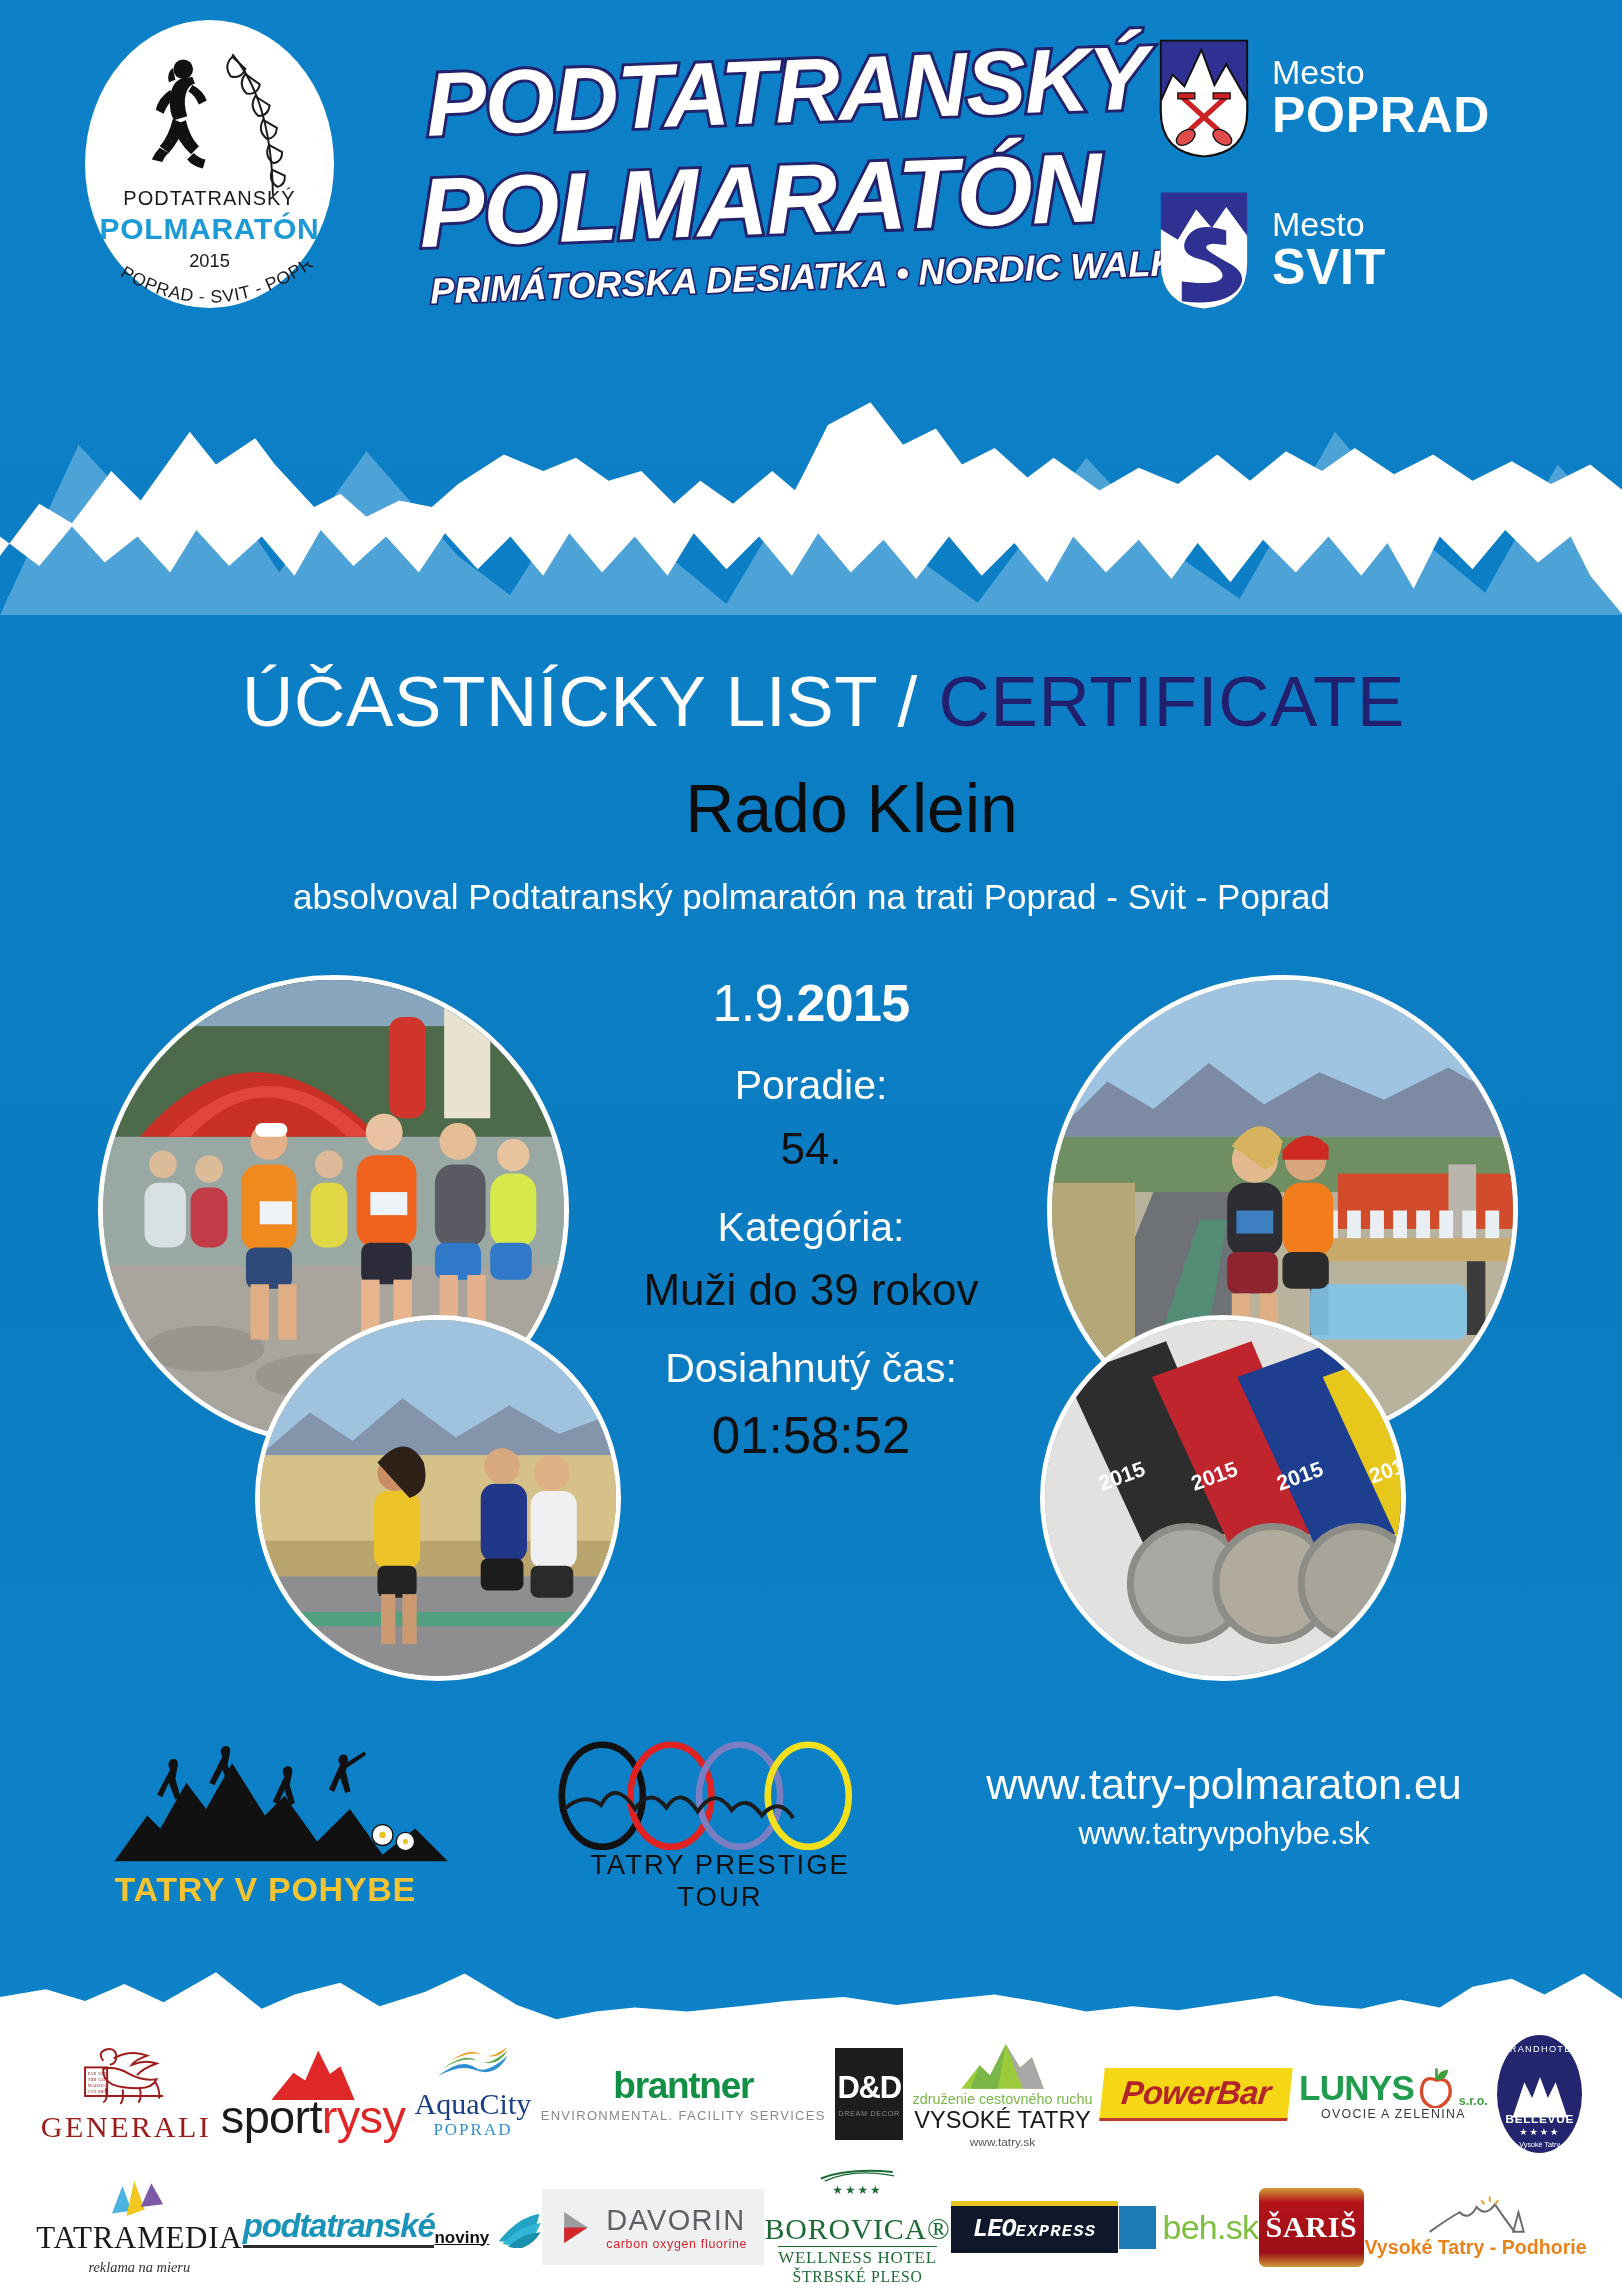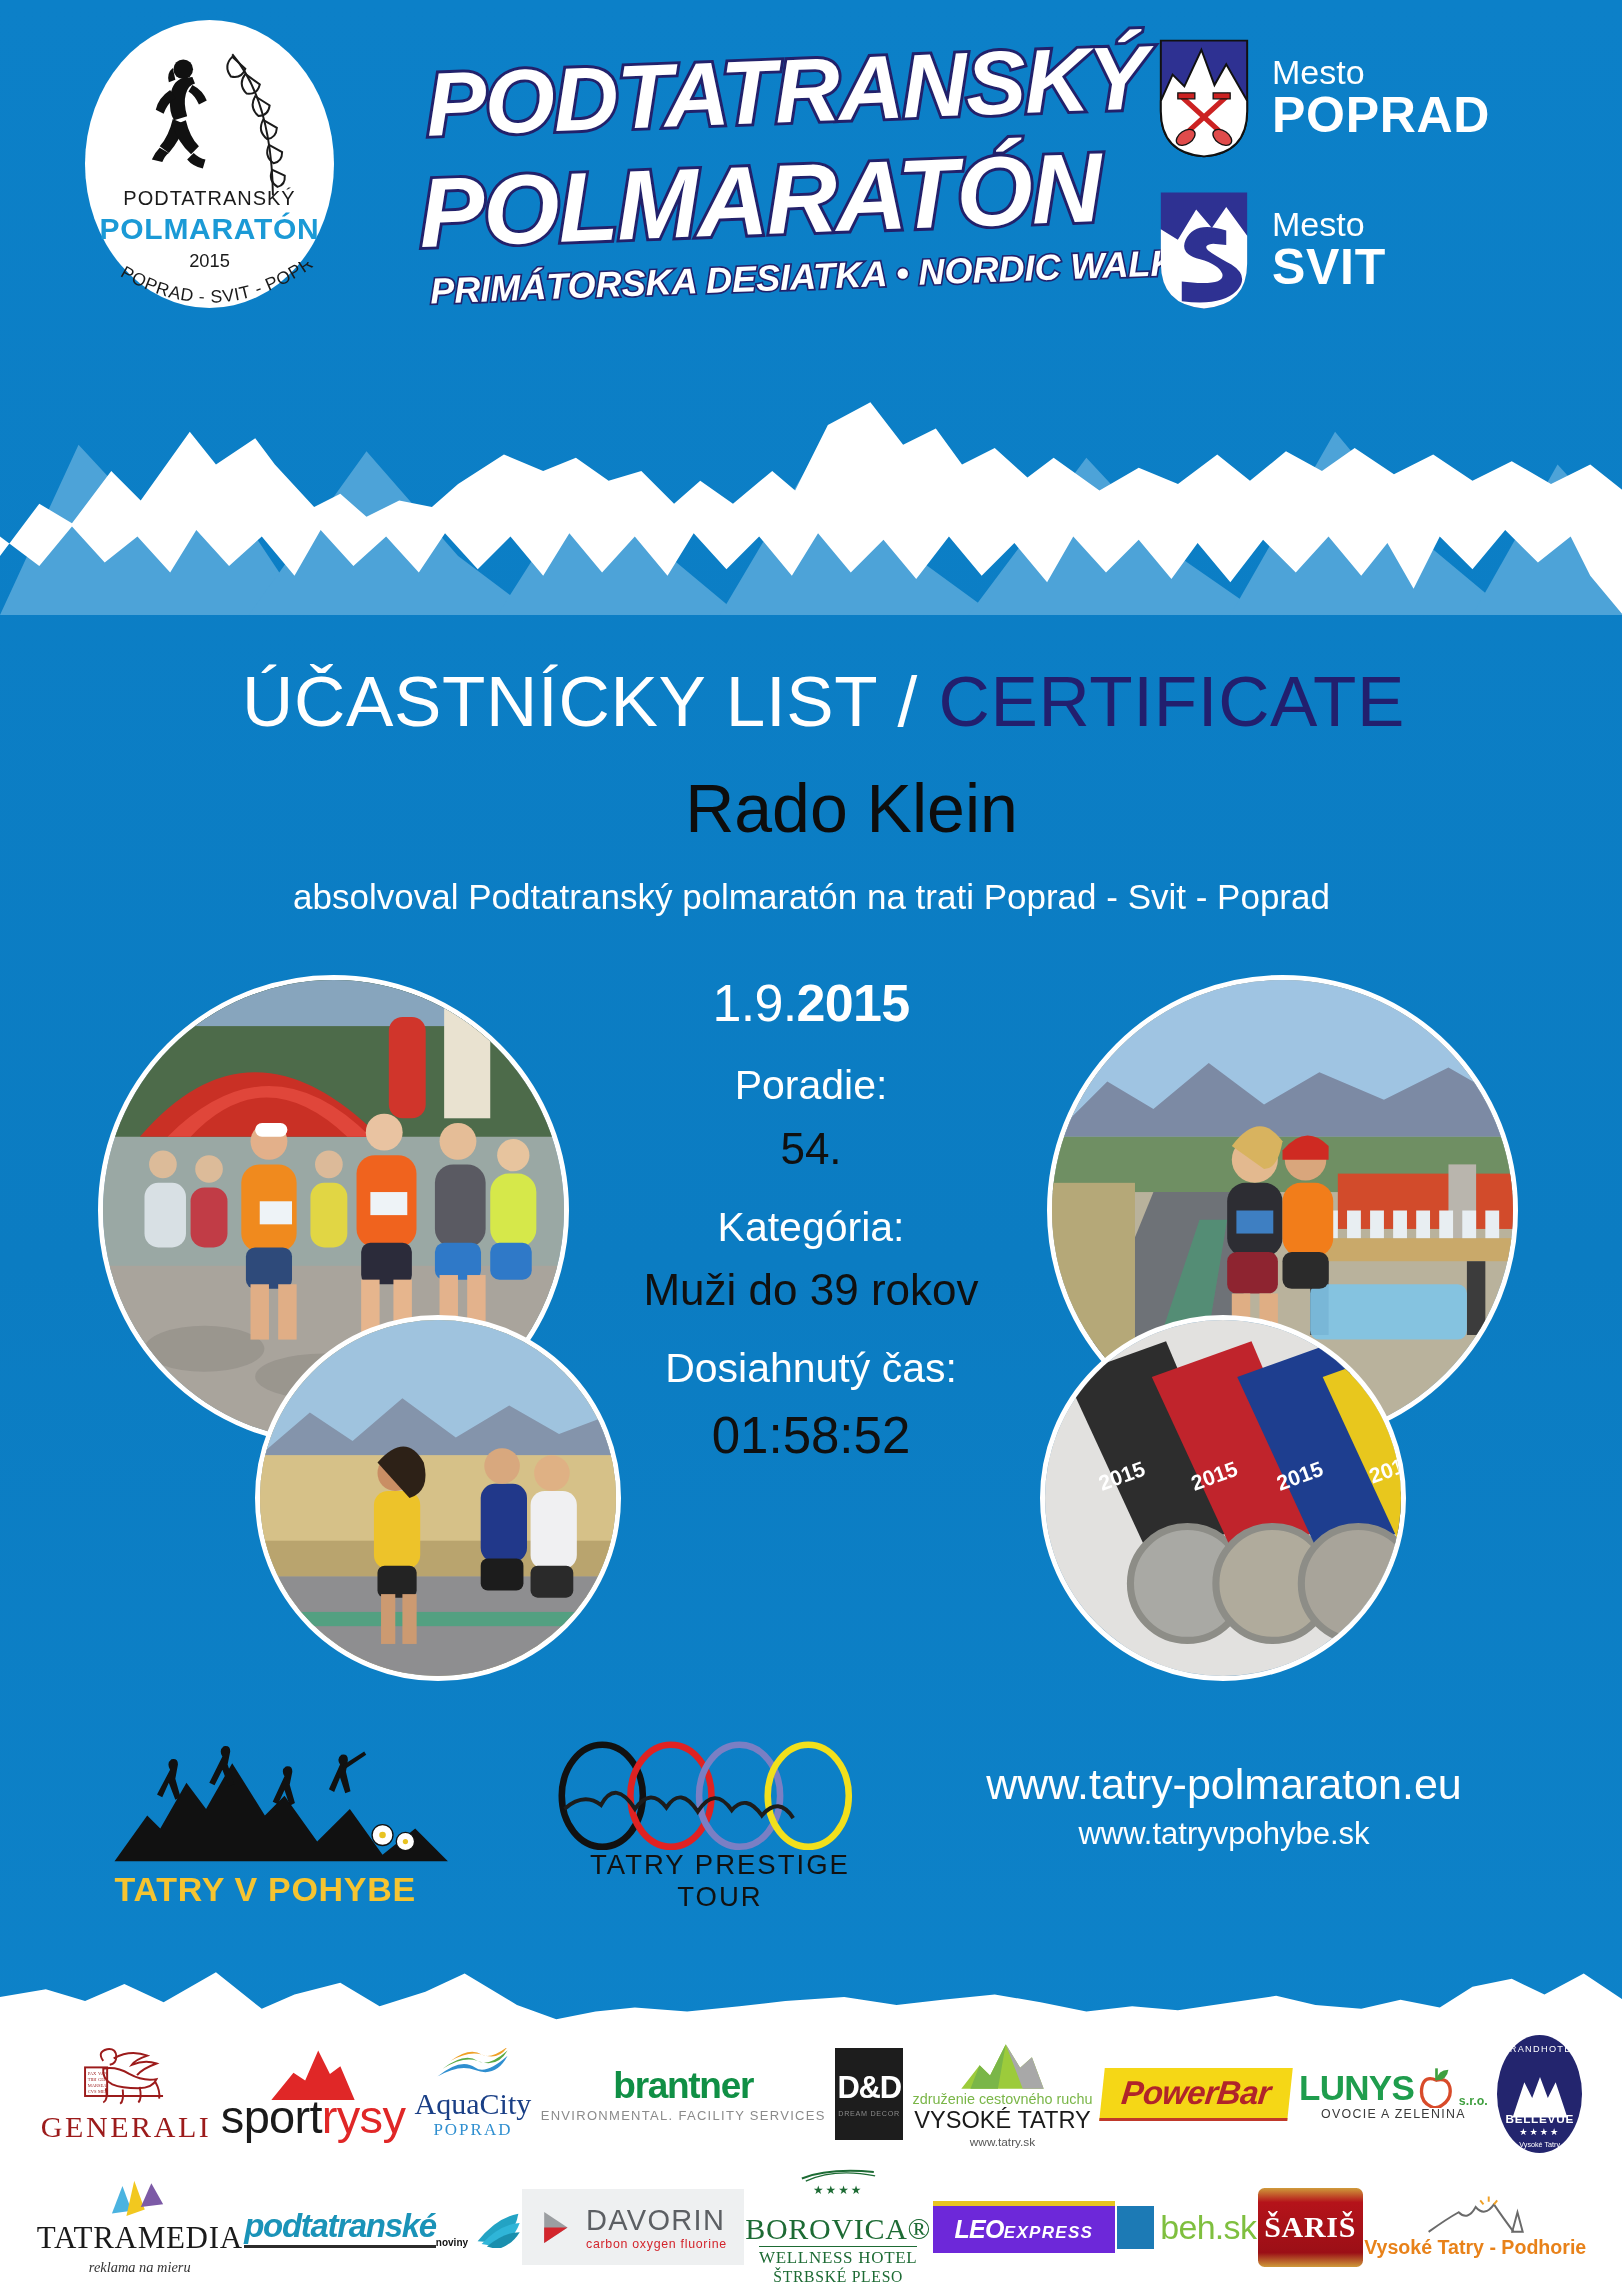--- a/index.html
+++ b/index.html
@@ -112,29 +112,29 @@
   .ln-name { font-size:35px; font-weight:bold; color:#1f9d4d; letter-spacing:-0.7px; }
   .ln-sub { font-size:12.4px; color:#3a3a3a; letter-spacing:1.3px; margin-top:-1.3px; }
   .gh-oval { width:85px; height:118px; border-radius:50%; background:#23256e; position:relative; display:flex; flex-direction:column; align-items:center; justify-content:center; }
   .gh-top { position:absolute; top:9.2px; font-size:9.2px; color:#fff; letter-spacing:1.3px; }
   .gh-name { position:absolute; bottom:27.5px; font-size:11.8px; color:#fff; font-weight:bold; letter-spacing:0.7px; }
   .gh-stars { position:absolute; bottom:15.7px; font-size:9.2px; color:#fff; letter-spacing:2px; }
   .gh-bot { position:absolute; bottom:3.9px; font-size:7.2px; color:#fff; }
   .tm-name { font-family:"Liberation Serif", serif; font-size:31px; color:#1a1a1a; letter-spacing:0.7px; }
   .tm-sub { font-family:"Liberation Serif", serif; font-style:italic; font-size:14.4px; color:#333; margin-top:2.6px; }
   .pn-name { font-size:33px; font-style:italic; font-weight:bold; color:#1a93b8; letter-spacing:-1.3px; border-bottom:3.3px solid #2b2b2b; }
-  .pn-sub { font-size:10px; font-weight:bold; color:#111; align-self:flex-end; margin-top:3px; }
+  .pn-sub { font-size:17px; font-weight:bold; color:#111; align-self:flex-end; margin-top:3px;text-decoration:underline; }
   .dv-box { background:#eef0f1; display:flex; align-items:center; gap:12px; padding:14.4px 17px; }
   .dv-name { font-size:29px; color:#5c5f63; letter-spacing:1.3px; }
   .dv-sub { font-size:12.4px; color:#d3252c; letter-spacing:0.7px; }
   .bo-name { font-family:"Liberation Serif", serif; font-size:30px; color:#1d6b34; letter-spacing:0.7px;margin-top:15px; }
   .bo-s1 { font-family:"Liberation Serif", serif; font-size:17px; color:#1d6b34; letter-spacing:0.7px; border-top:1.3px solid #1d6b34; padding-top:1.3px; }
   .bo-s2 { font-family:"Liberation Serif", serif; font-size:15.7px; color:#1d6b34; letter-spacing:0.7px; }
   .bo-stars { font-size:11.8px; color:#1d6b34; letter-spacing:2px; }
-  .leo-box { background:#6d28d9; border-top:5.2px solid #e8c421; padding:9.2px 22px; }
+  .leo-box { background:#0f172a; border-top:5.2px solid #e8c421; padding:9.2px 22px;font-family:Liberation Mono, monospace; }
   .leo-txt { font-size:25px; font-weight:bold; font-style:italic; color:#ffffff; letter-spacing:-0.7px; }
   .leo-txt small { font-size:17px; letter-spacing:1.3px; }
   .be-wrap { display:flex; align-items:center; gap:6.5px; }
   .be-sq { width:37px; height:43px; background:#1c7ab5; }
   .be-name { font-size:34px; color:#7fbf3f; letter-spacing:-0.7px; }
   .sa-box { width:105px; height:79px; background:linear-gradient(180deg,#cf9a3a 0%,#b5131a 18%,#9b0f16 82%,#cf9a3a 100%); border-radius:6.5px; display:flex; align-items:center; justify-content:center; }
   .sa-txt { font-family:"Liberation Serif", serif; font-size:30px; font-weight:bold; color:#fff; letter-spacing:0.7px; }
   .vp-name { font-size:19.6px; font-weight:bold; color:#e8821a; letter-spacing:0px; }
 </style>
 </head>

